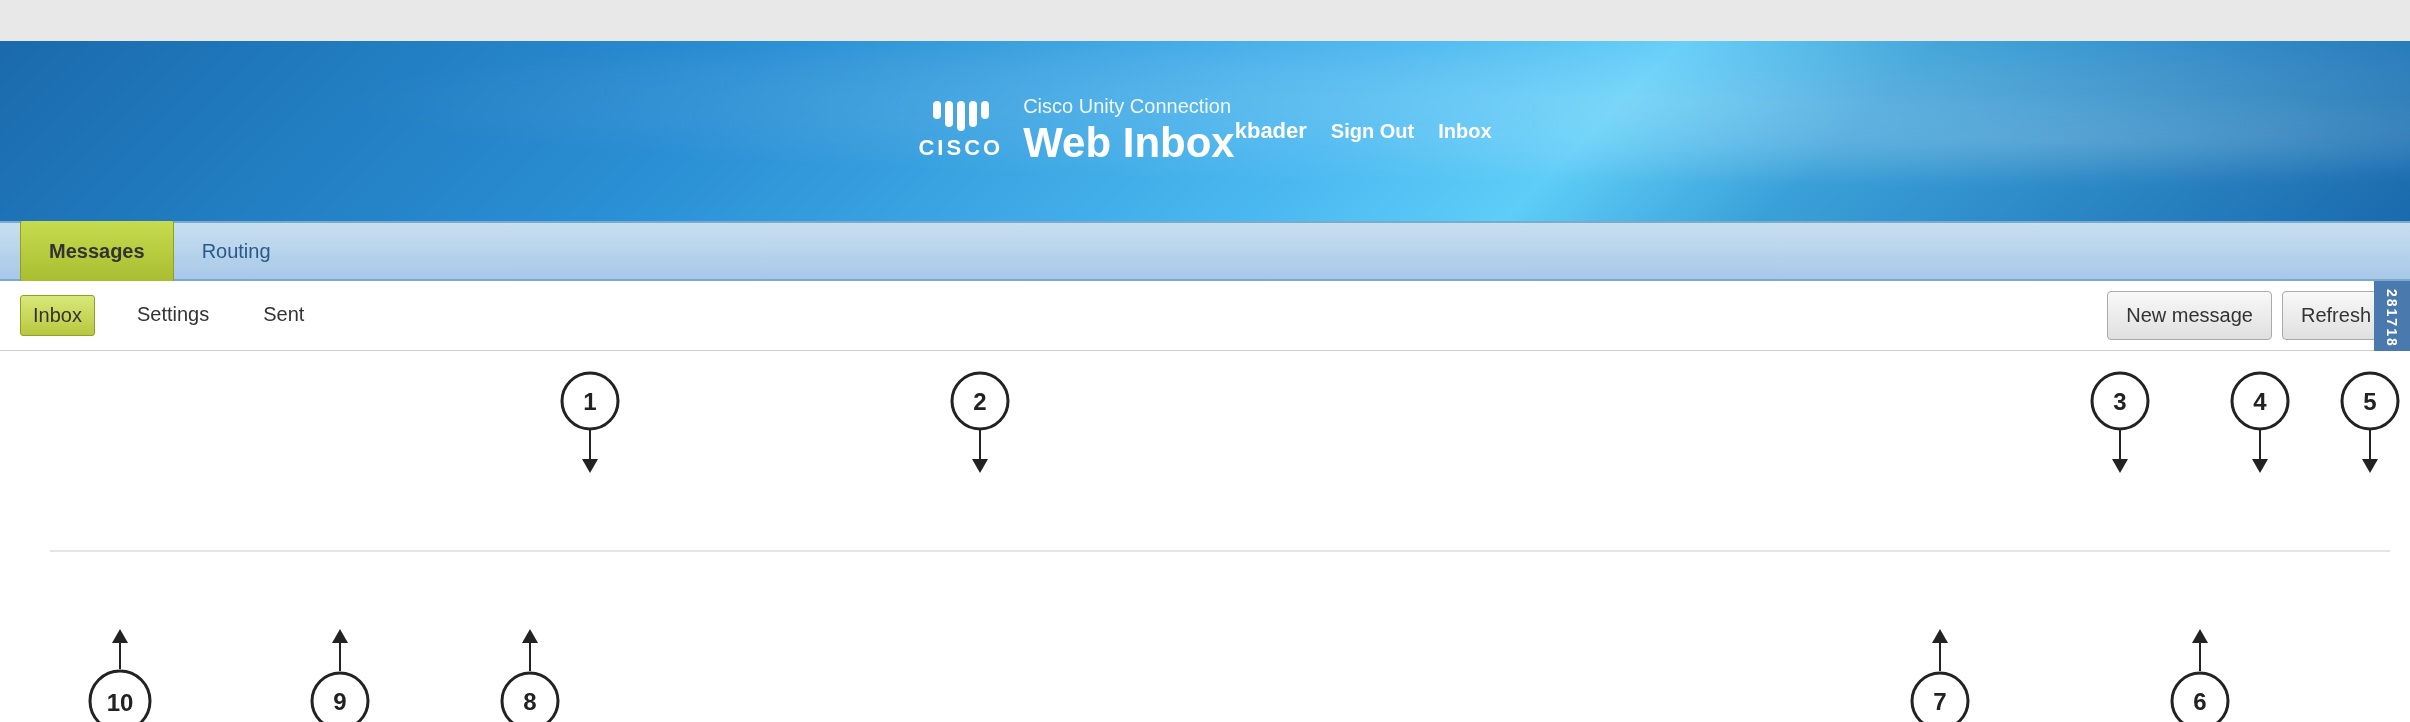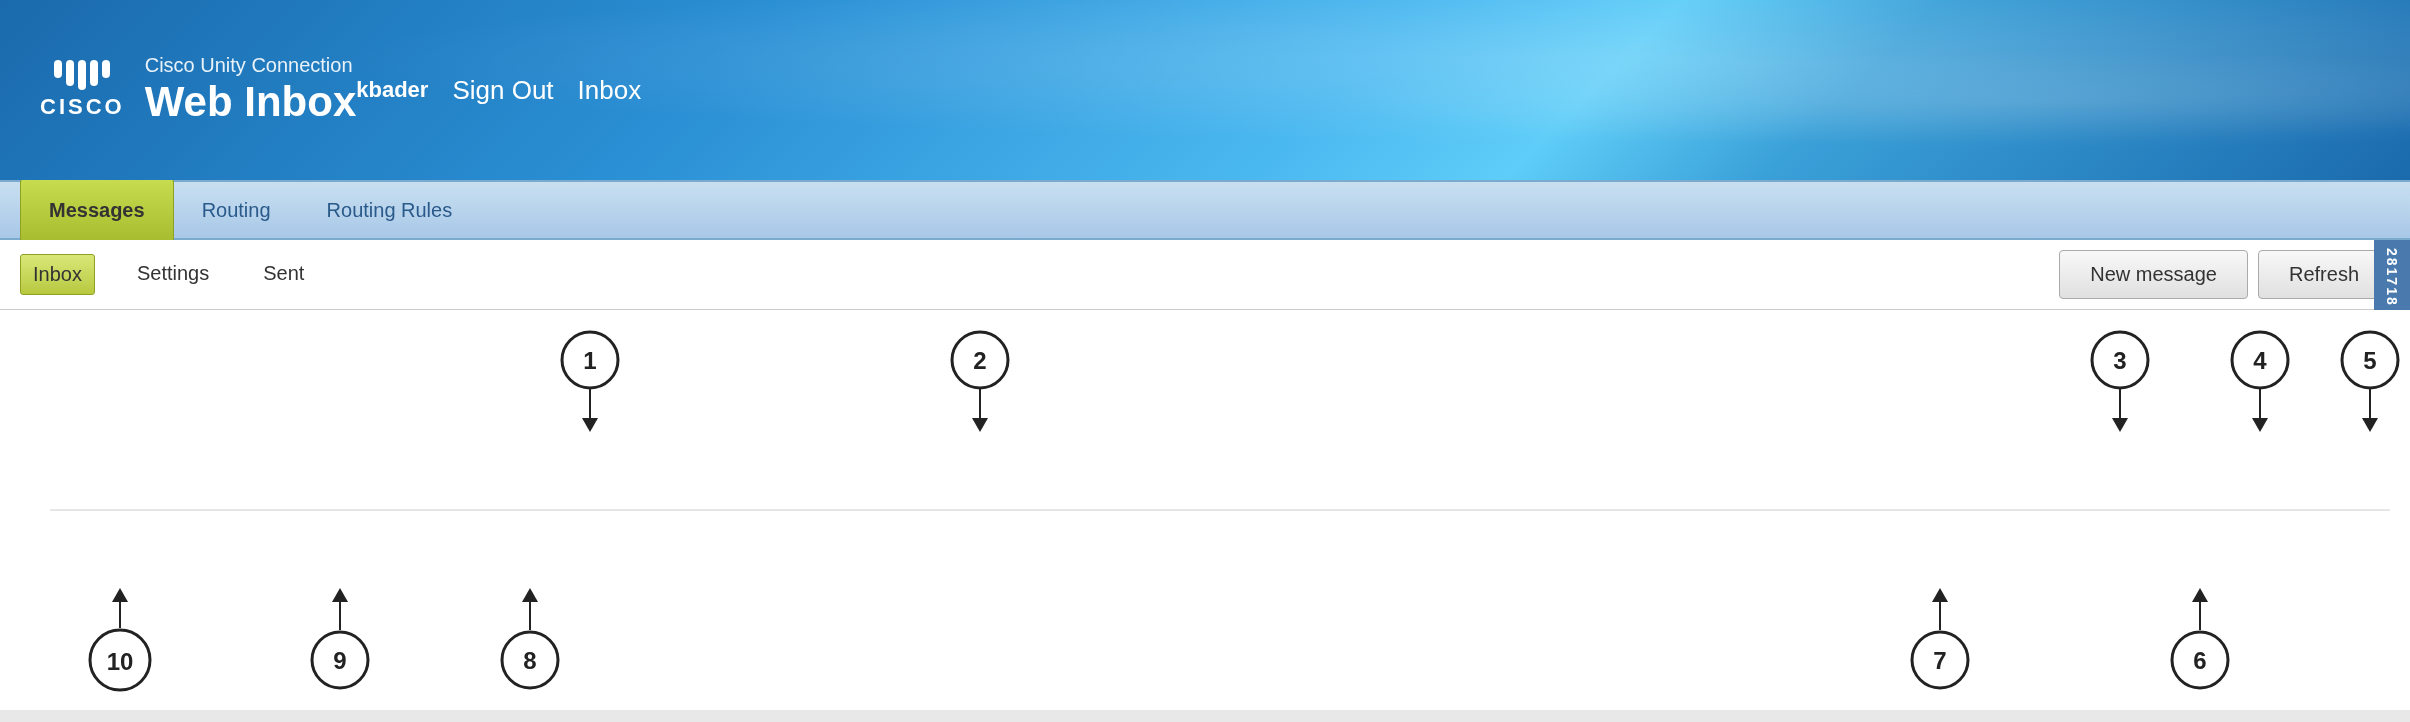--- a/index.html
+++ b/index.html
@@ -14,22 +14,23 @@
 
     
     .header {
       width: 100%;
       height: 180px;
       background: linear-gradient(135deg, #1a6aad 0%, #2a8fd4 30%, #4ab8f0 55%, #5ecdf8 65%, #3aa0d8 75%, #1a6aad 100%);
       position: relative;
       overflow: hidden;
       display: flex;
       align-items: center;
-      justify-content: flex-start;
+      justify-content: center;
       padding: 0 40px;
+      margin-top: 41px;
     }
 
     .header::before {
       content: '';
       position: absolute;
       top: -20px;
       left: 0;
       right: 0;
       bottom: 0;
       background: 
@@ -102,23 +103,24 @@
     }
 
     .username {
       color: white;
       font-weight: bold;
       font-size: 22px;
     }
 
     .header-link {
       color: white;
-      font-size: 26px;
+      font-size: 20px;
       text-decoration: none;
       cursor: pointer;
+      font-weight: bold;
     }
 
     
     .nav-bar {
       background: linear-gradient(to bottom, #c8dff0, #a8c8e8);
       height: 60px;
       display: flex;
       align-items: center;
       padding: 0 20px;
       border-top: 2px solid #7aabcf;
@@ -173,21 +175,21 @@
       font-weight: normal;
     }
 
     .toolbar-buttons {
       display: flex;
       gap: 10px;
       align-items: center;
     }
 
     .toolbar-btn {
-      padding: 12px 30px;
+      padding: 12px 18px;
       font-size: 20px;
       background: linear-gradient(to bottom, #f8f8f8, #e0e0e0);
       border: 1px solid #aaa;
       border-radius: 4px;
       cursor: pointer;
       color: #333;
     }
 
     
     .side-strip {
@@ -249,21 +251,20 @@
     <div class="header-right">
       <span class="username">kbader</span>
       <a class="header-link">Sign Out</a>
       <a class="header-link">Inbox</a>
     </div>
   </div>
 
   <div class="nav-bar">
     <div class="nav-item active">Messages</div>
     <div class="nav-item">Routing</div>
-    <div class="nav-item">Routing Rules</div>
   </div>
 
   <div class="toolbar">
     <div class="tabs-area">
       <div class="tab active">Inbox</div>
       <div class="tab">Settings</div>
       <div class="tab">Sent</div>
     </div>
     <div class="toolbar-buttons">
       <button class="toolbar-btn">New message</button>

